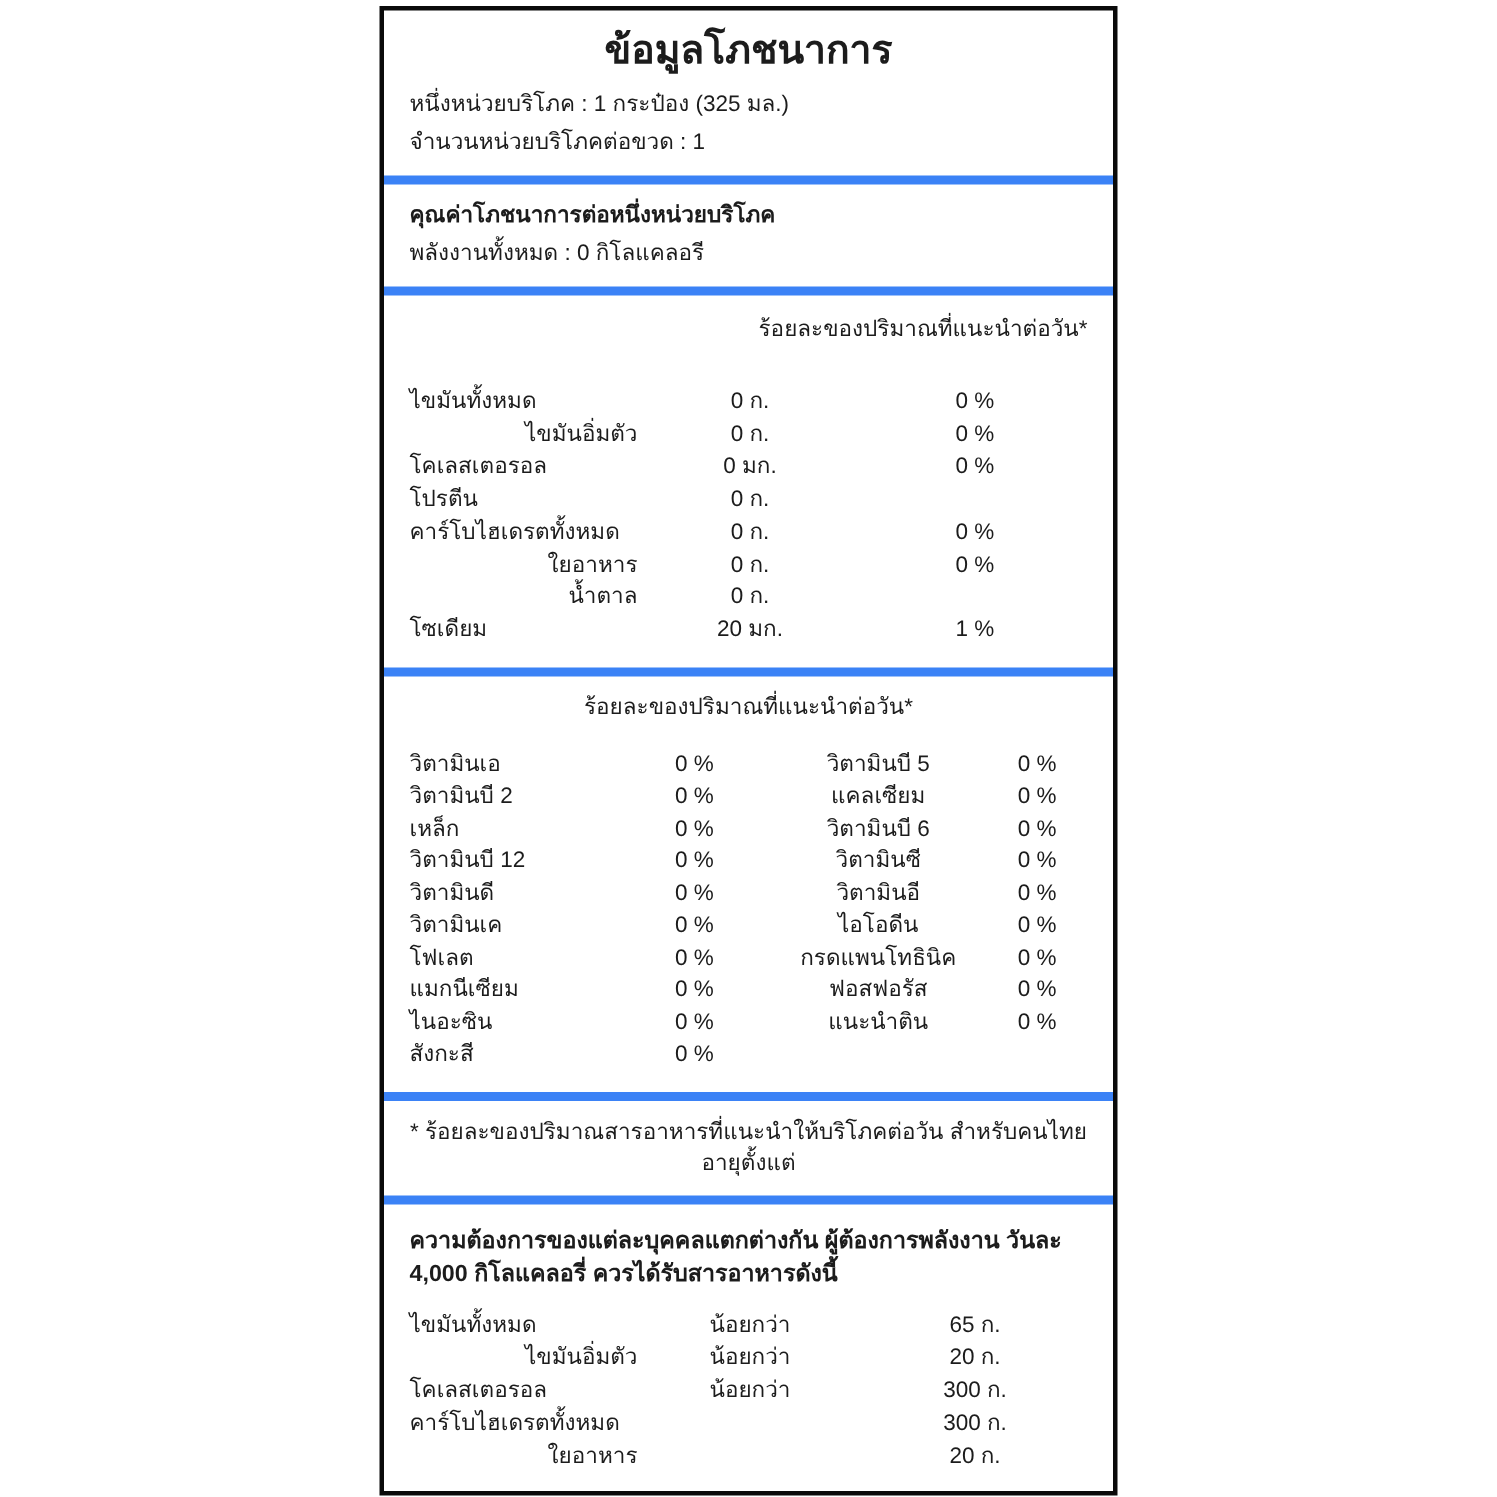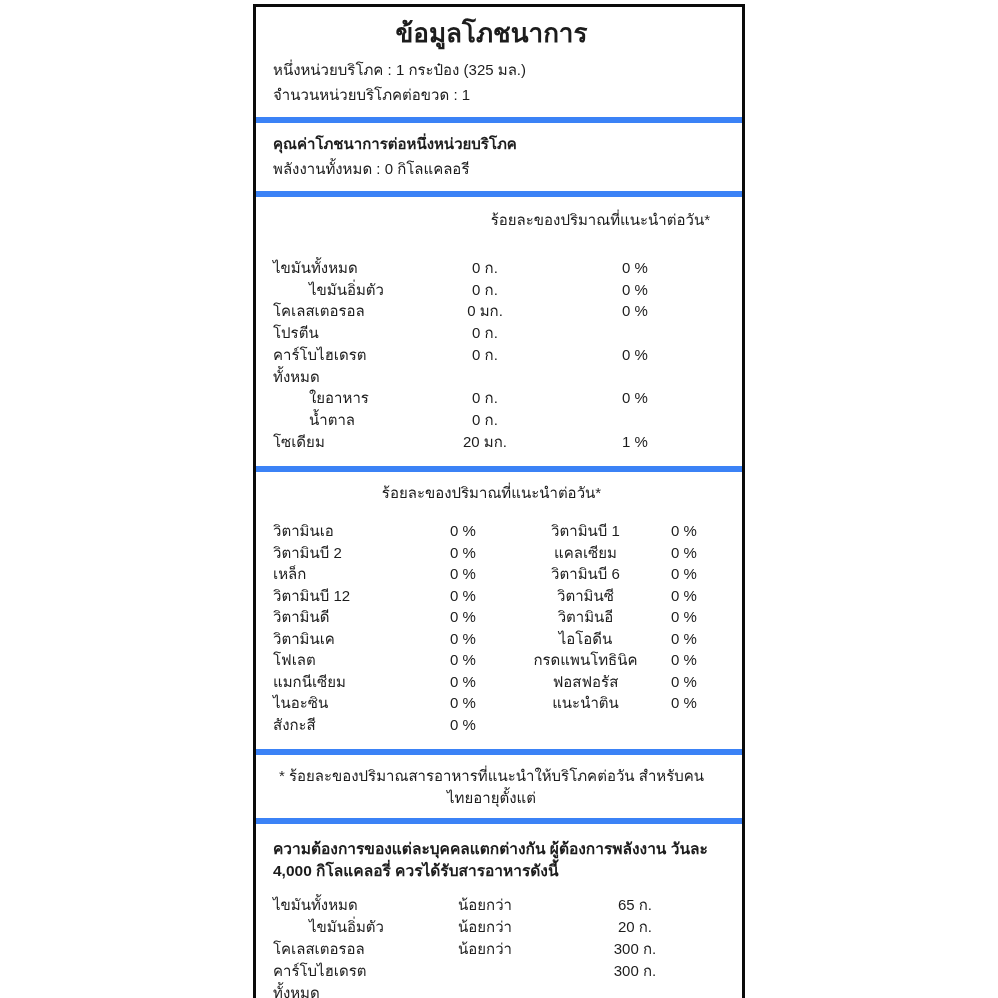--- a/index.html
+++ b/index.html
@@ -11,21 +11,21 @@
     font-family: "Liberation Sans", "DejaVu Sans", sans-serif;
     color: #1c1c1c;
   }
   .label-box {
     box-sizing: border-box;
     width: 492px;
     margin: 4px 0 0 253px;
     border: 3px solid #0a0a0a;
     background: #ffffff;
   }
-  .sec { padding: 8px 32px 10px 17px; }
+  .sec { padding: 8px 17px 10px 17px; }
   .sec + .sec { border-top: 6px solid #3b82f6; }
 
   .title {
     text-align: center;
     font-weight: bold;
     font-size: 26px;
     padding-top: 2px;
     margin-bottom: 8px;
     line-height: 32px;
   }
@@ -45,21 +45,21 @@
     margin-bottom: 16px;
   }
 
   .nut-row {
     display: grid;
     grid-template-columns: 1fr 150px 150px;
     font-size: 15px;
     line-height: 21.7px;
   }
   .nut-row .amount, .nut-row .percent { text-align: center; }
-  .indent { padding-left: 36px; }
+  .indent { padding-left: 36px; text-align: right; }
 
   .vit-row {
     display: grid;
     grid-template-columns: 130px 100px 125px 1fr;
     font-size: 15px;
     line-height: 21.5px;
     gap: 10px;
   }
   .vit-row .v-val, .vit-row .v-name-r { text-align: center; }
 
@@ -146,21 +146,21 @@
         </div>
       </div>
   </div>
 
   <div class="sec" style="padding-top:10px; padding-bottom:14px;">
     <div class="rdi-header-center">ร้อยละของปริมาณที่แนะนำต่อวัน*</div>
     <div id="vitamins-rows">
         <div class="vit-row">
           <span class="v-name-l">วิตามินเอ</span>
           <span class="v-val">0 %</span>
-          <span class="v-name-r">วิตามินบี 1</span>
+          <span class="v-name-r">วิตามินบี 5</span>
           <span class="v-val">0 %</span>
         </div>
         <div class="vit-row">
           <span class="v-name-l">วิตามินบี 2</span>
           <span class="v-val">0 %</span>
           <span class="v-name-r">แคลเซียม</span>
           <span class="v-val">0 %</span>
         </div>
         <div class="vit-row">
           <span class="v-name-l">เหล็ก</span>

